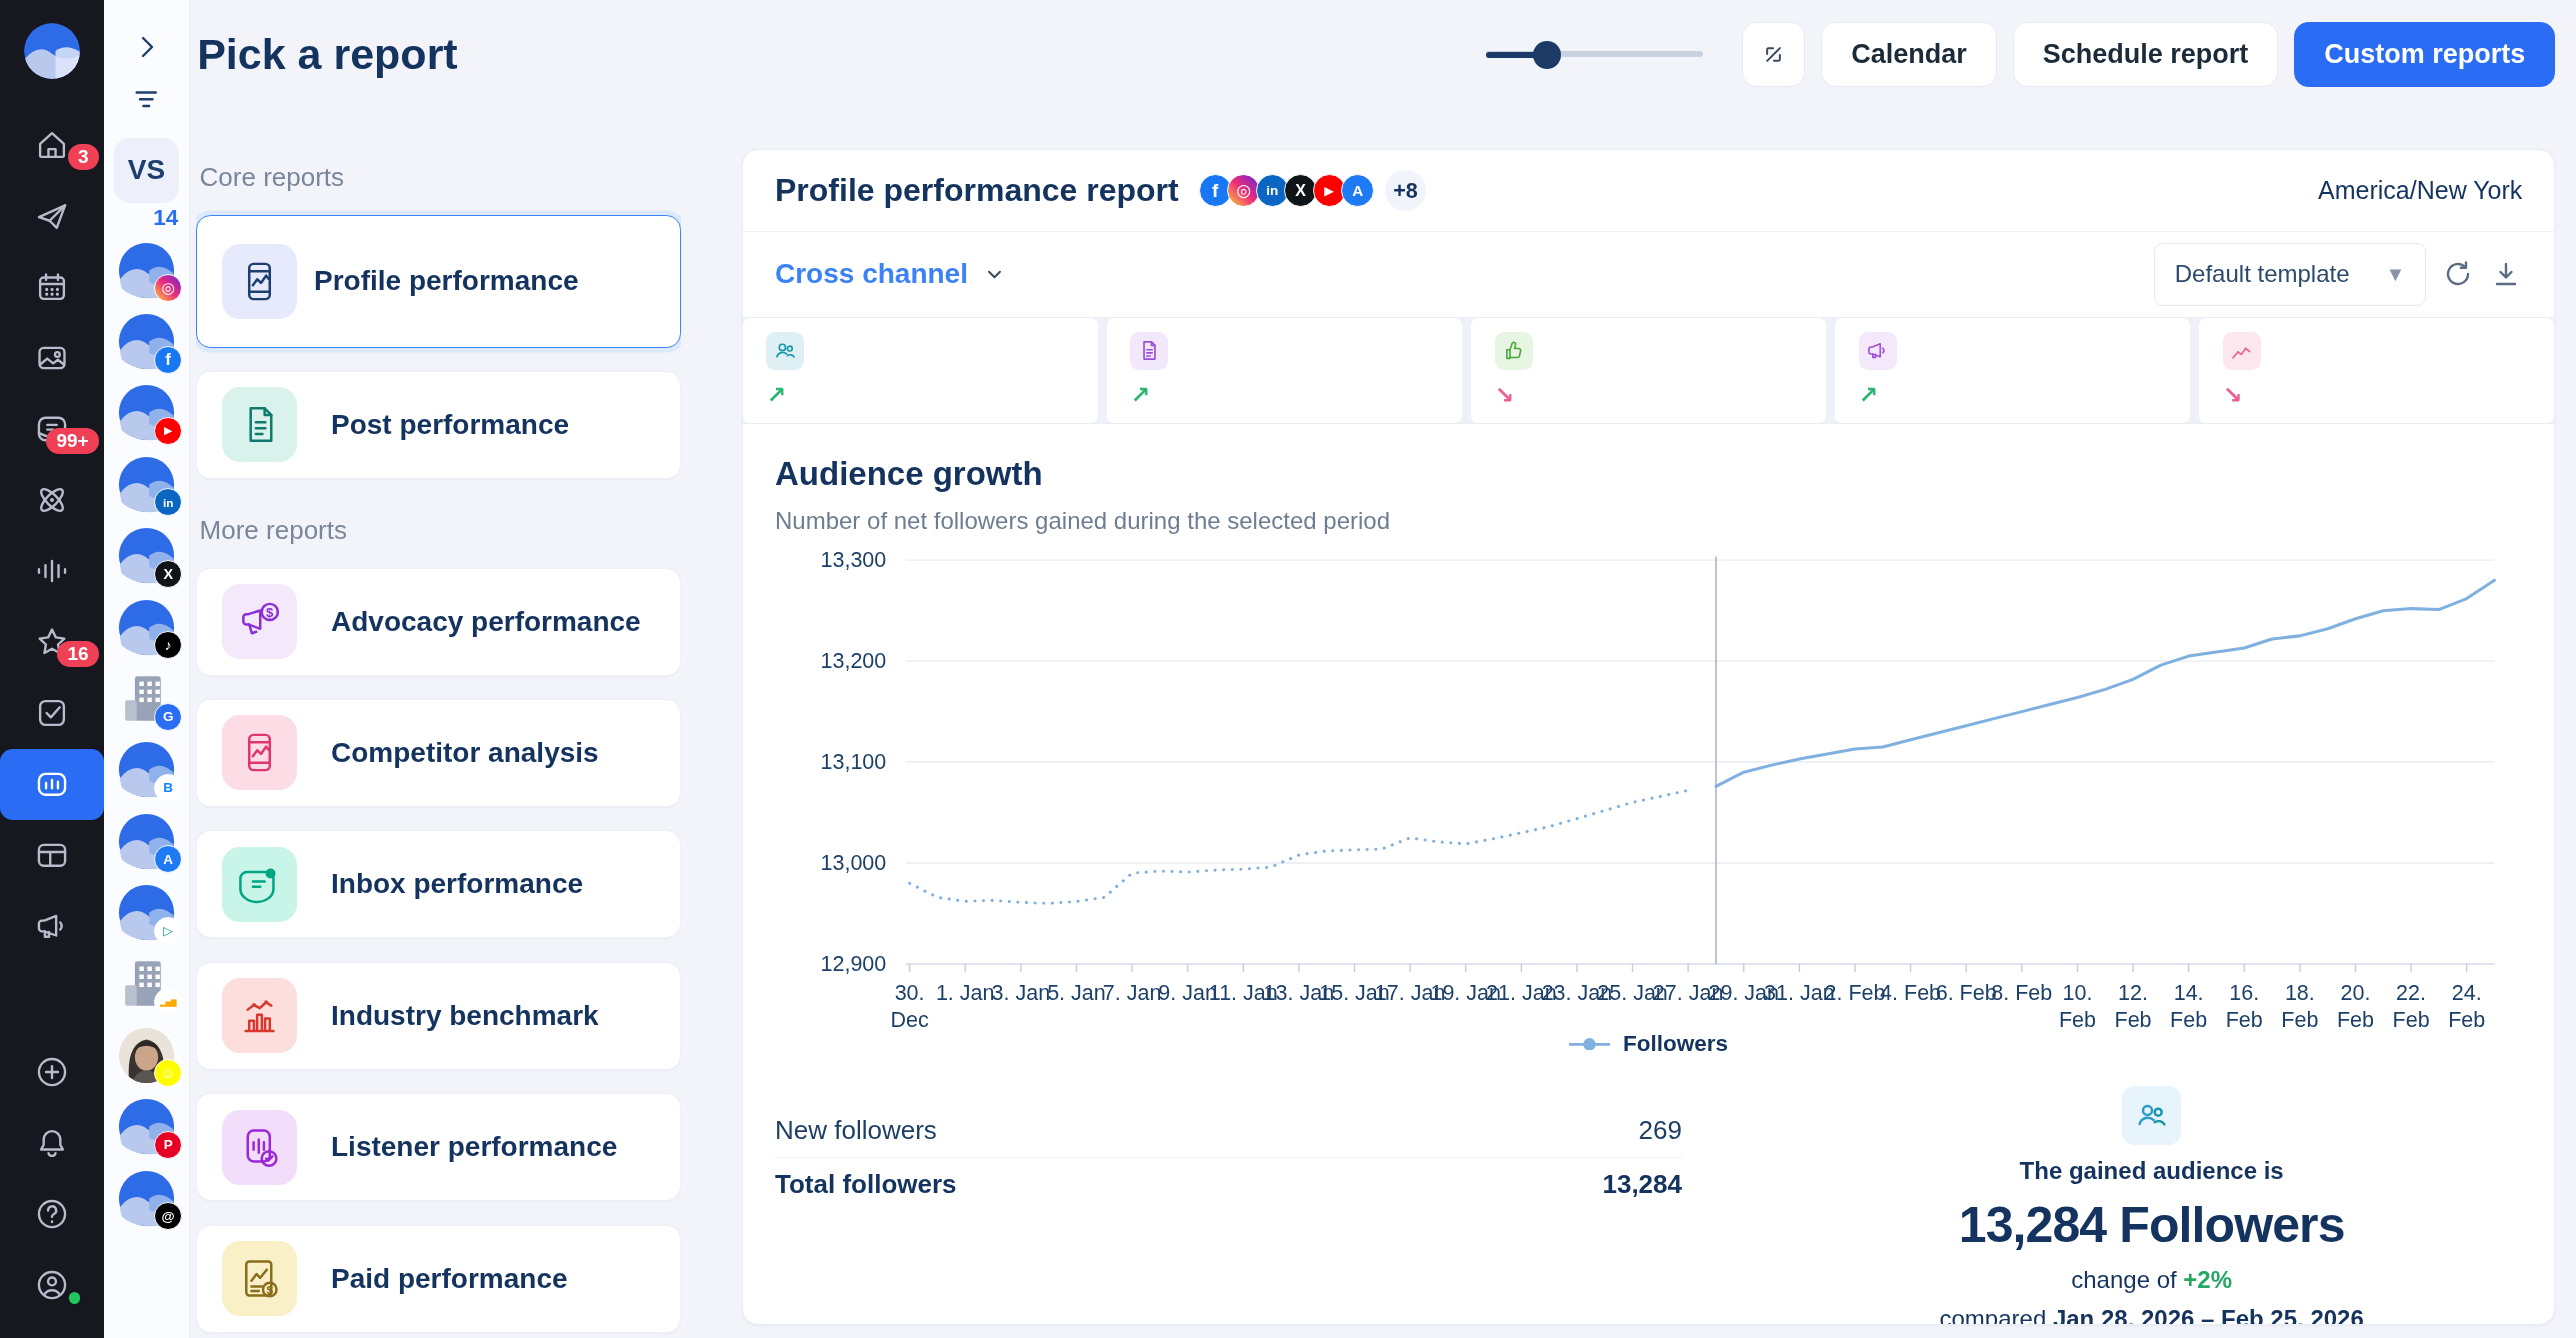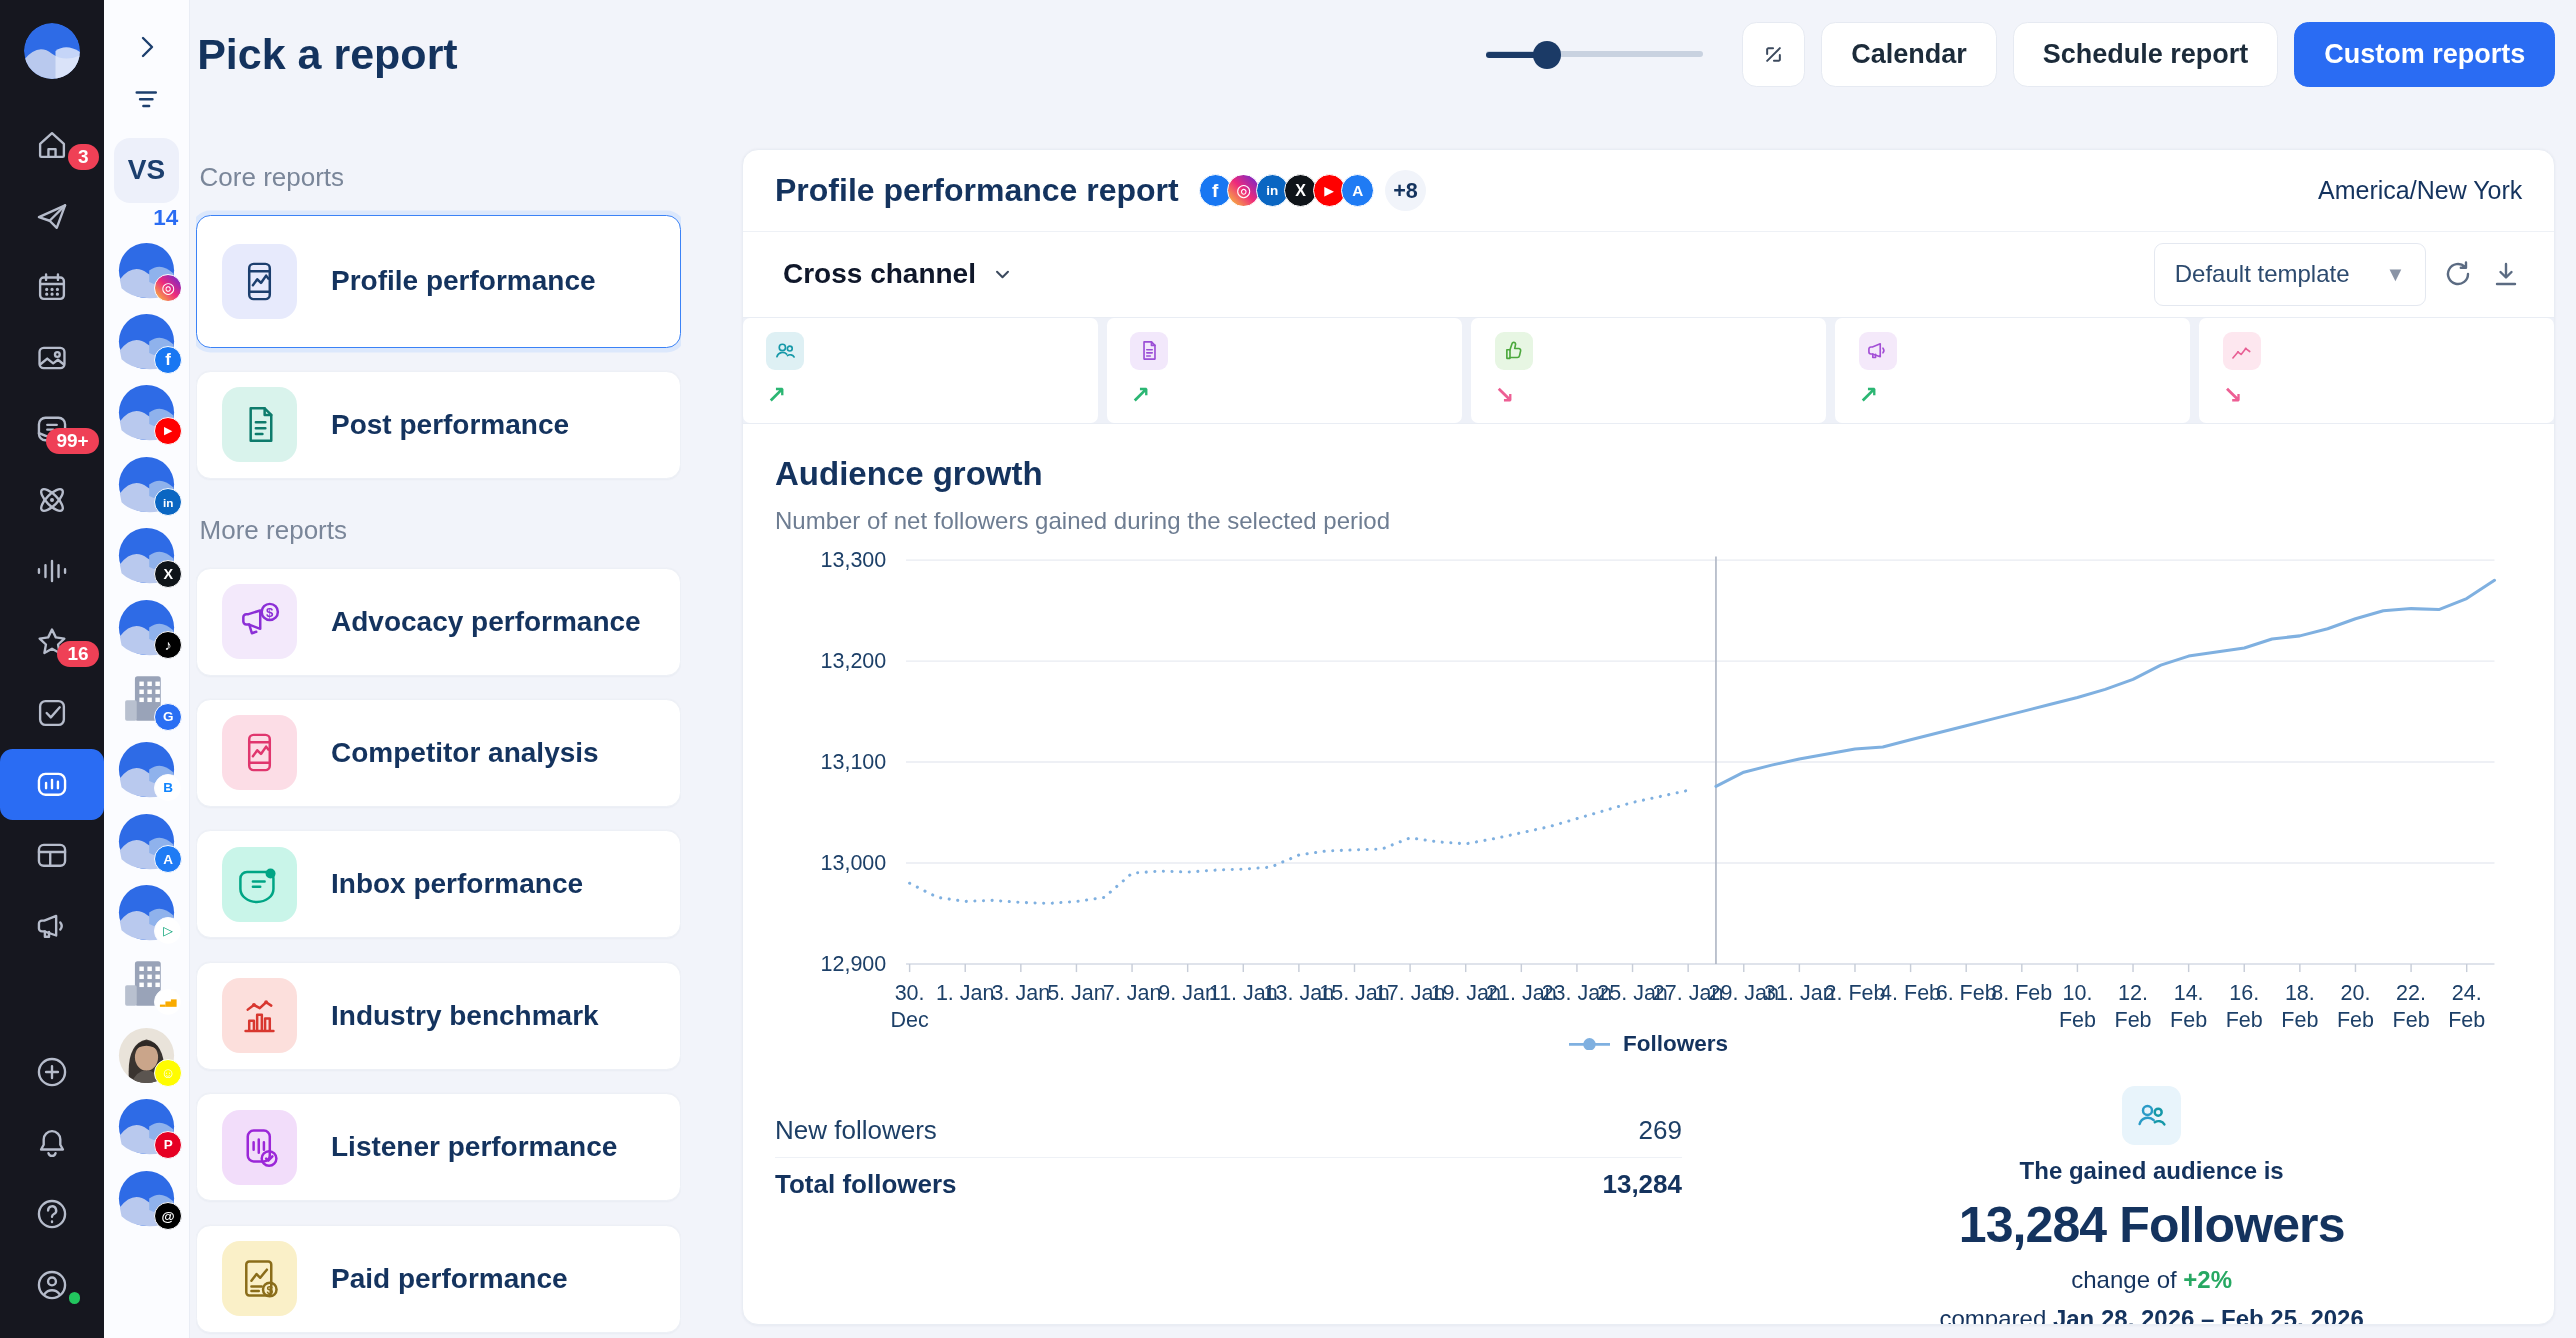--- a/index.html
+++ b/index.html
@@ -48,40 +48,40 @@
   .btn.icon-btn .ic{width:29px;height:29px;}
   .btn.primary{background:#2a6cf3;border-color:#2a6cf3;color:#fff;}
 
   
   .reports-panel{position:absolute;left:196px;top:108px;width:485px;bottom:0;overflow:hidden;}
   .section-title{font-size:26px;color:#7a8699;margin:52px 0 21.6px 3.6px;}
   .section-title.first{margin-top:54px;}
   .section-title.second{margin-top:36px;}
   .report-item{background:#fff;border:0.9px solid #edf0f6;border-radius:14.4px;min-height:108px;display:flex;align-items:center;
     gap:34px;padding:14.4px 25px;margin-bottom:23.4px;box-shadow:0 0.9px 1.8px rgba(20,40,80,.04);cursor:pointer;}
-  .report-item.selected{border:1.8px solid #3b82f6;box-shadow:0 0 0 4.5px #dce8fc;min-height:133px;}
+  .report-item.selected{border:1.8px solid #3b82f6;box-shadow:0 0 0 4.5px #dce8fc;min-height:133px;gap:17px;}
   .tile{flex:0 0 auto;width:75px;height:75px;border-radius:18px;display:flex;align-items:center;justify-content:center;}
   .tile .ic{width:47px;height:47px;}
   .report-label{font-size:28px;font-weight:600;color:#14335e;}
 
   
   .report-main{position:absolute;left:742px;top:149px;right:20.7px;bottom:13.5px;background:#fff;
     border:0.9px solid #e9edf4;border-radius:16px;overflow:hidden;box-shadow:0 0.9px 2.7px rgba(16,38,73,.05);}
   .rep-header{display:flex;align-items:center;padding:20px 32px;border-bottom:0.9px solid #eef1f6;}
   .rep-title{font-size:32px;font-weight:700;color:#14335e;margin-right:20px;}
   .net-icons{display:flex;align-items:center;}
   .net{width:33px;height:33px;border-radius:50%;margin-left:-4.5px;border:1.8px solid #fff;display:flex;align-items:center;
     justify-content:center;font-size:17px;font-weight:700;color:#fff;cursor:pointer;}
   .net:first-child{margin-left:0;}
   .more-chip{width:41px;height:41px;border-radius:50%;background:#f1f4fa;color:#14335e;font-size:21.6px;font-weight:600;
     display:flex;align-items:center;justify-content:center;margin-left:10.8px;cursor:pointer;}
   .tz{margin-left:auto;font-size:25px;color:#14335e;font-weight:500;}
 
   .rep-controls{display:flex;align-items:center;padding:10.8px 32px;}
-  .channel{font-size:28px;font-weight:700;color:#0f172a;display:flex;gap:14.4px;align-items:center;cursor:pointer;margin-left:8px;}
+  .channel{font-size:28px;font-weight:700;color:#3b82f6;display:flex;gap:14.4px;align-items:center;cursor:pointer;}
   .channel .ic{width:25px;height:25px;color:#3c4a5e;}
   .controls-right{margin-left:auto;display:flex;align-items:center;gap:16px;}
   .select{height:63px;min-width:269px;border:0.9px solid #e4e8f0;border-radius:9px;padding:0 20px;display:flex;
     align-items:center;justify-content:space-between;gap:36px;font-size:24px;color:#2c4a6e;cursor:pointer;background:#fff;}
   .select .caret{color:#8a94a6;font-size:20px;}
   .datebox{height:63px;border:0.9px solid #e4e8f0;border-radius:9px;padding:0 21.6px;display:flex;align-items:center;
     font-size:24px;color:#14335e;white-space:nowrap;cursor:pointer;background:#fff;}
   .ctl-icon{color:#5b6b82;width:32px;height:32px;cursor:pointer;}
 
   .metrics{display:flex;gap:9px;background:#eef1f8;border-top:0.9px solid #e9edf4;border-bottom:0.9px solid #e9edf4;}

